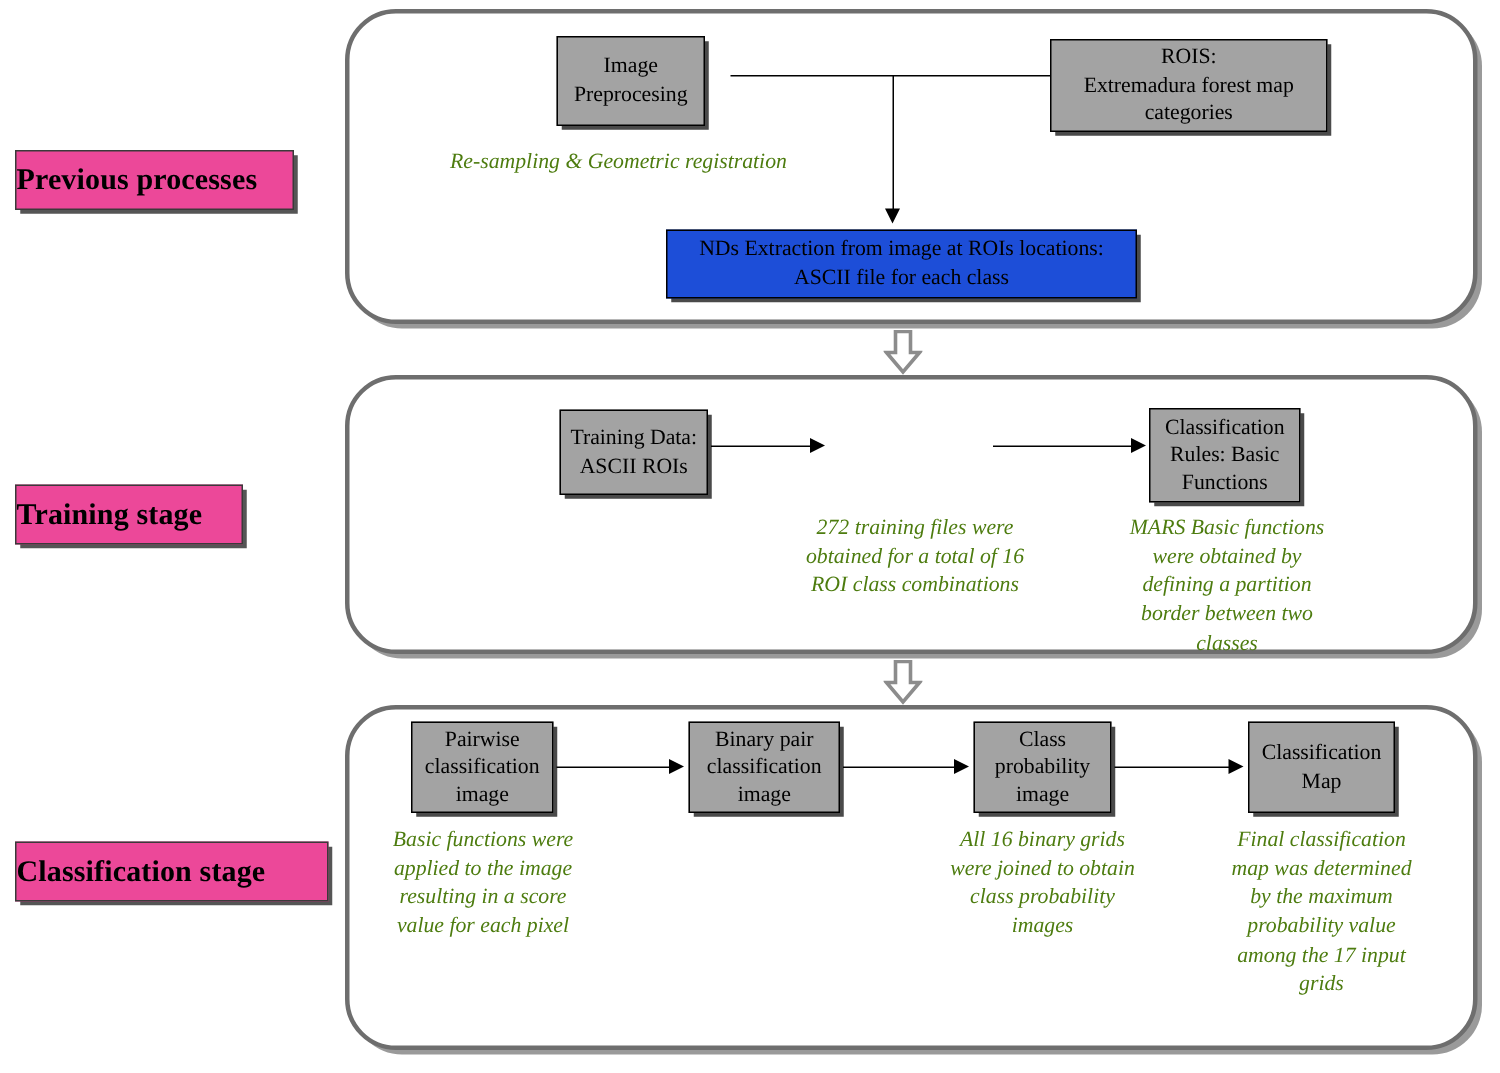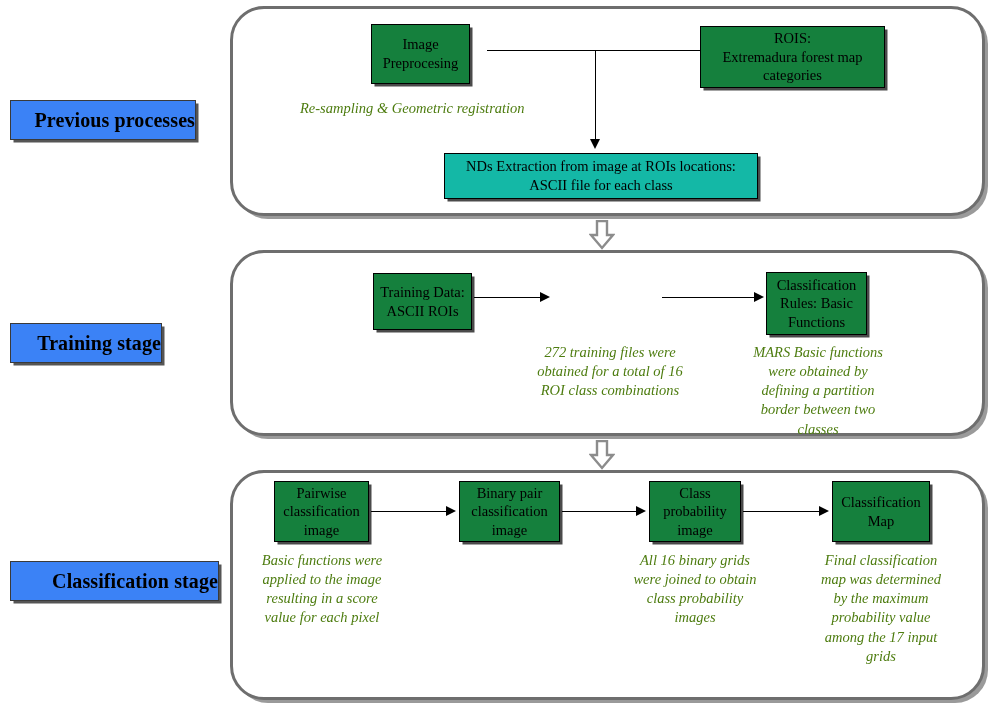--- a/index.html
+++ b/index.html
@@ -22,53 +22,53 @@
     border: 3px solid #6e6e6e;
     border-radius: 34px;
     background: #ffffff;
     box-sizing: border-box;
     box-shadow: 4px 4px 0 -1px #9a9a9a;
   }
 
   
   .stage-label {
     position: absolute;
-    background: #3b82f6;
+    background: #ec4899;
     border: 1.6px solid #3a3a3a;
     box-shadow: 3px 3px 0 -0.5px #555555;
     font-weight: bold;
     font-size: 20px;
     color: #000000;
     display: flex;
     align-items: center;
-    justify-content: flex-end;
+    justify-content: flex-start;
     box-sizing: border-box;
     letter-spacing: 0.1px;
     white-space: nowrap;
   }
 
   
   .node {
     position: absolute;
-    background: #15803d;
+    background: #a3a3a3;
     border: 1.8px solid #000000;
     box-shadow: 3px 3px 0 -0.5px #4a4a4a;
     box-sizing: border-box;
     display: flex;
     flex-direction: column;
     align-items: center;
     justify-content: center;
     text-align: center;
     font-size: 14.5px;
     line-height: 1.28;
     color: #000000;
     padding: 2px 4px;
   }
   .node.dark {
-    background: #14b8a6;
+    background: #1d4ed8;
   }
   .node span { display: block; }
 
   
   .caption {
     position: absolute;
     font-style: italic;
     font-size: 14.5px;
     line-height: 1.32;
     color: #4d7c0f;

